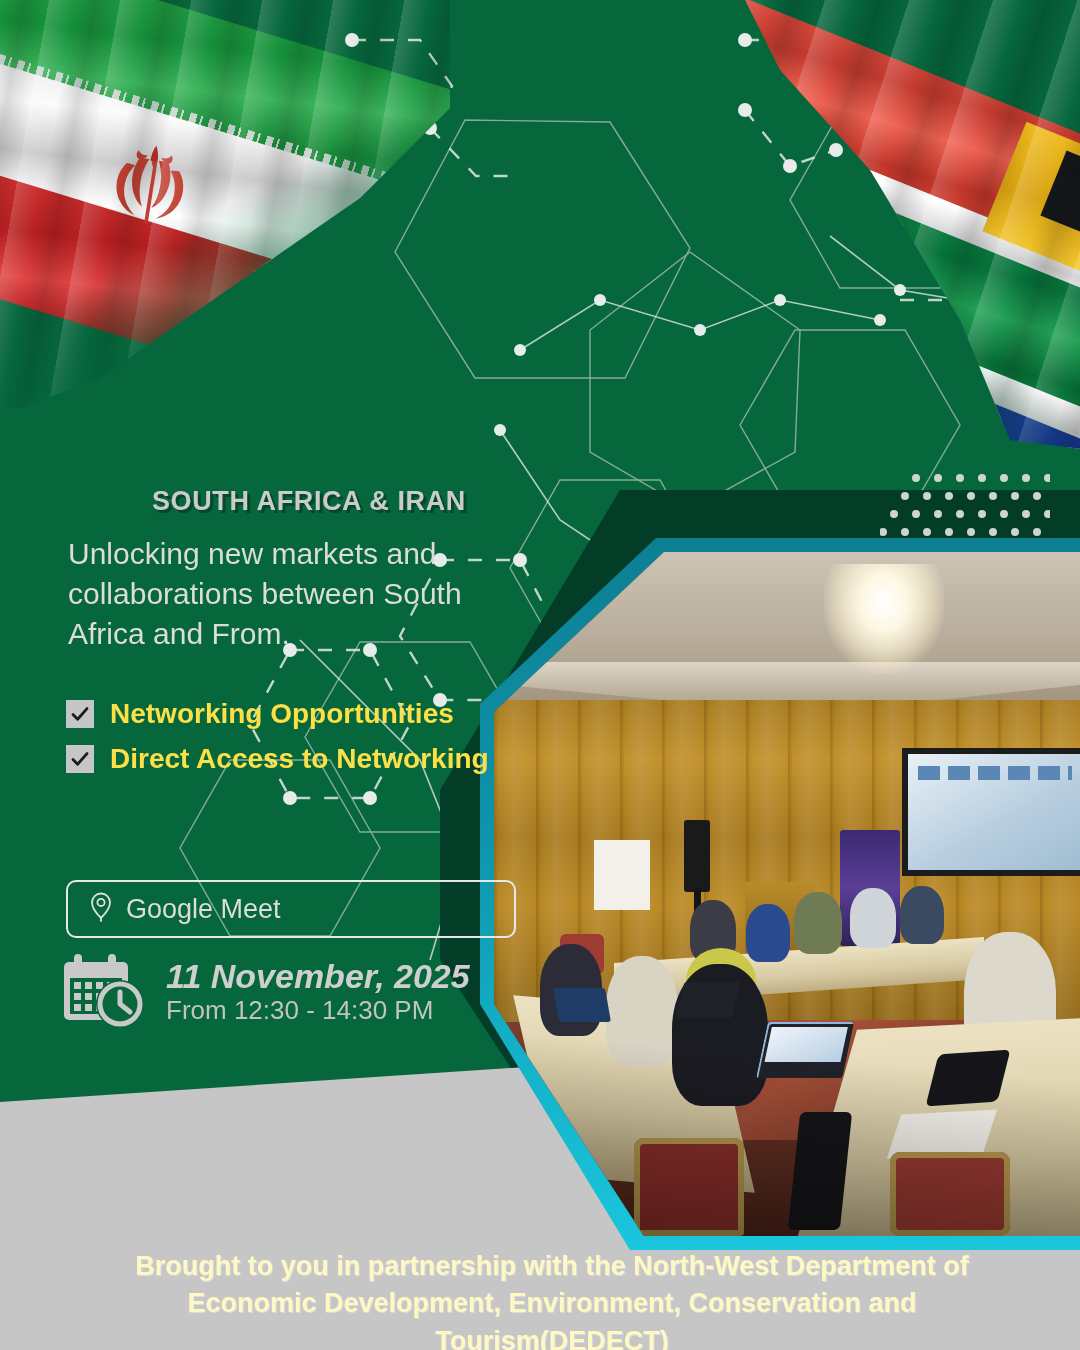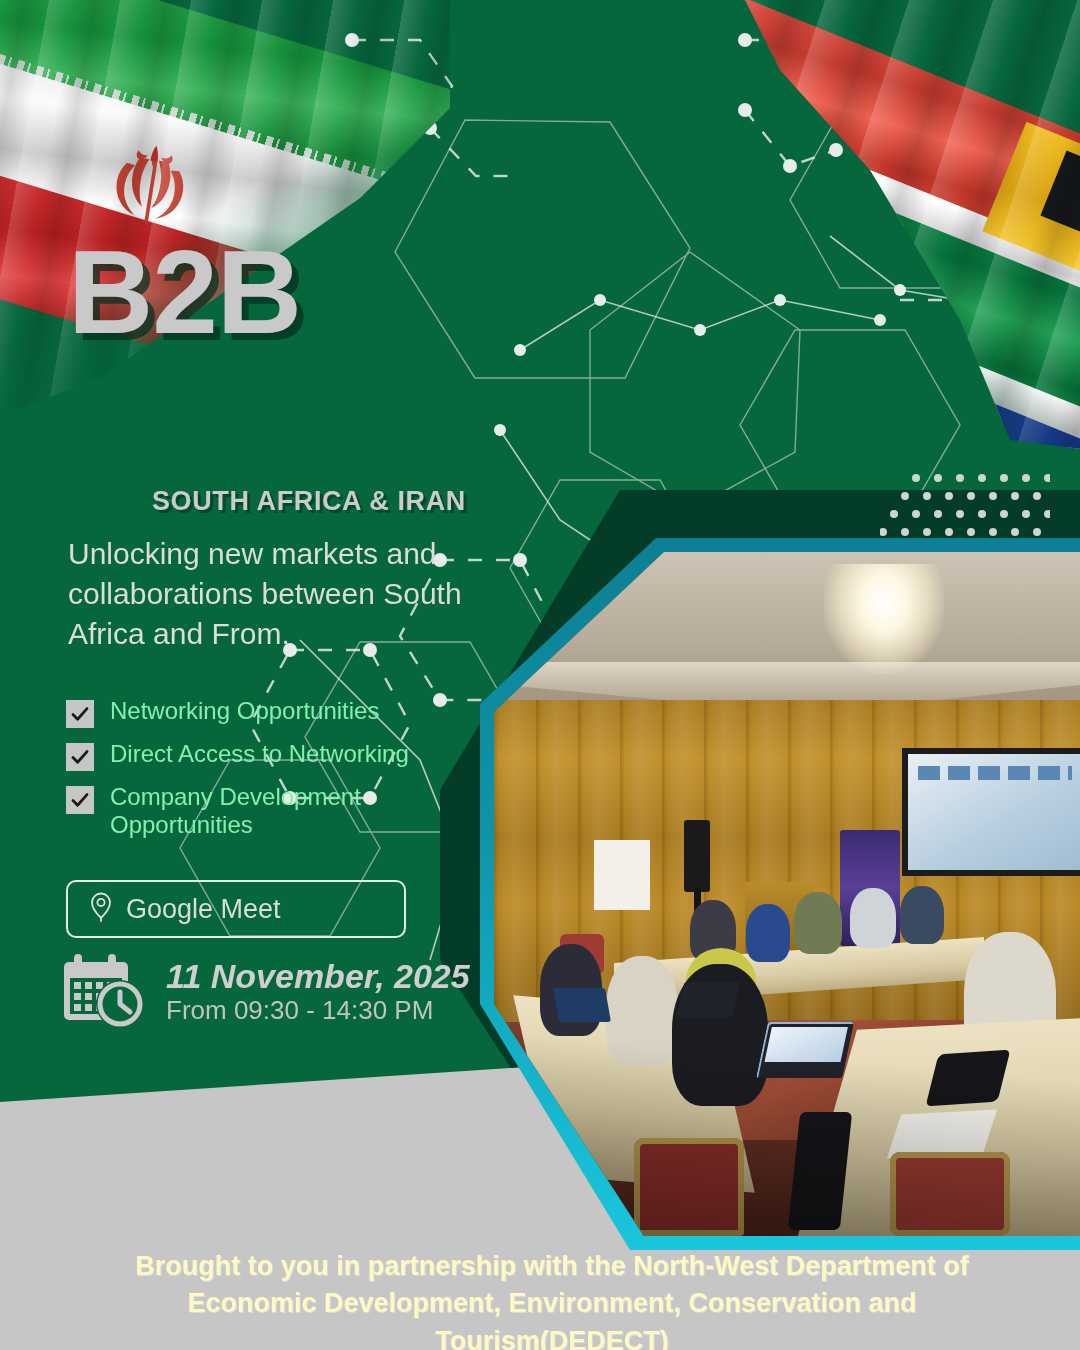--- a/index.html
+++ b/index.html
@@ -180,24 +180,24 @@
     color:#dcdcdc;font-size:30px;line-height:1.33;font-weight:400;
   }
 
   .checks{position:absolute;left:66px;top:697px;width:430px;}
   .check-row{display:flex;align-items:flex-start;gap:16px;margin-bottom:12px;}
   .check-box{
     flex:0 0 auto;width:28px;height:28px;background:#c6c6c6;margin-top:3px;
     display:flex;align-items:center;justify-content:center;
   }
   .check-box svg{display:block;}
-  .check-label{color:#86efac;font-size:24px;font-weight:400;line-height:1.18;}
+  .check-label{color:#fde047;font-size:28px;font-weight:700;line-height:1.18;}
 
   .venue{
-    position:absolute;left:66px;top:880px;width:340px;height:58px;
+    position:absolute;left:66px;top:880px;width:450px;height:58px;
     border:2px solid #e8e8e8;border-radius:10px;
     display:flex;align-items:center;gap:12px;padding:0 20px;
   }
   .venue-label{color:#dcdcdc;font-size:27px;font-weight:400;}
 
   .datetime{position:absolute;left:62px;top:952px;display:flex;align-items:center;gap:18px;}
   .dt-text{display:flex;flex-direction:column;}
   .dt-date{color:#cfcfcf;font-size:34px;font-weight:800;line-height:1.12;font-style:italic;}
   .dt-time{color:#c2c2c2;font-size:26px;font-weight:400;line-height:1.2;}
 
@@ -389,21 +389,20 @@
         <div class="ph-chair c1"></div>
         <div class="ph-chair c2"></div>
         <div class="photo-shade"></div>
       </div>
     </div>
   </div>
 
   <div class="content">
 
     <div class="title-block">
-      <p class="t-b2b">B2B</p>
     </div>
     <p class="t-sub">SOUTH AFRICA &amp; IRAN</p>
 
     <p class="lede">Unlocking new markets and collaborations between South Africa and From.</p>
 
     <div class="checks">
       <div class="check-row">
         <span class="check-box">
           <svg width="20" height="20" viewBox="0 0 20 20">
               <path d="M3 10.5 L7.6 15.2 L17 4.6" fill="none" stroke="#1c1c1c" stroke-width="2.8" stroke-linecap="round" stroke-linejoin="round"></path>
@@ -411,28 +410,20 @@
         </span>
         <span class="check-label">Networking Opportunities</span>
       </div>
       <div class="check-row">
         <span class="check-box">
           <svg width="20" height="20" viewBox="0 0 20 20">
               <path d="M3 10.5 L7.6 15.2 L17 4.6" fill="none" stroke="#1c1c1c" stroke-width="2.8" stroke-linecap="round" stroke-linejoin="round"></path>
             </svg>
         </span>
         <span class="check-label">Direct Access to Networking</span>
-      </div>
-      <div class="check-row">
-        <span class="check-box">
-          <svg width="20" height="20" viewBox="0 0 20 20">
-              <path d="M3 10.5 L7.6 15.2 L17 4.6" fill="none" stroke="#1c1c1c" stroke-width="2.8" stroke-linecap="round" stroke-linejoin="round"></path>
-            </svg>
-        </span>
-        <span class="check-label">Company Development Opportunities</span>
       </div>
     </div>
 
     <div class="venue">
       <span>
         <svg width="26" height="32" viewBox="0 0 26 32">
           <path d="M13 2.5c-5 0-9 4-9 9 0 6.4 7.2 13.6 8.4 14.8.35.35.85.35 1.2 0C14.8 25.1 22 17.9 22 11.5c0-5-4-9-9-9z" fill="none" stroke="#e0e0e0" stroke-width="1.8"></path>
           <circle cx="13" cy="11.4" r="3.6" fill="none" stroke="#e0e0e0" stroke-width="1.8"></circle>
           <line x1="13" y1="26" x2="13" y2="30" stroke="#e0e0e0" stroke-width="1.8" stroke-linecap="round"></line>
         </svg>
@@ -462,20 +453,20 @@
               <rect x="23" y="52" width="7" height="7"></rect>
             <rect x="34" y="52" width="7" height="7"></rect>
           </g>
           <circle cx="58" cy="52" r="24" fill="#06663c"></circle>
           <circle cx="58" cy="52" r="20" fill="none" stroke="#c9c9c9" stroke-width="5"></circle>
           <path d="M58 40 V52 L68 60" fill="none" stroke="#c9c9c9" stroke-width="5" stroke-linecap="round" stroke-linejoin="round"></path>
         </svg>
       </span>
       <span class="dt-text">
         <span class="dt-date">11 November, 2025</span>
-        <span class="dt-time">From 09:30 - 14:30 PM</span>
+        <span class="dt-time">From 12:30 - 14:30 PM</span>
       </span>
     </div>
 
     <p class="footer">Brought to you in partnership with the North-West Department of Economic Development, Environment, Conservation and Tourism(DEDECT)</p>
 
   </div>
 </div>
 
 </body></html>

